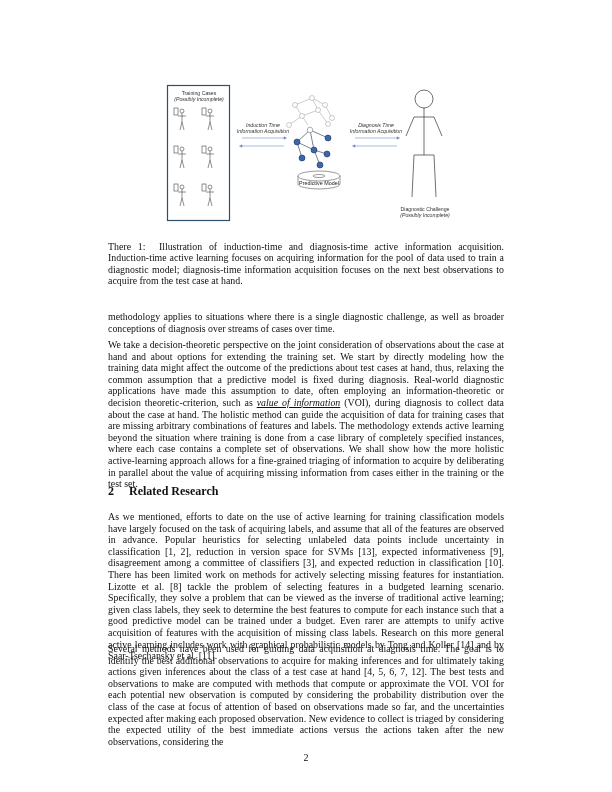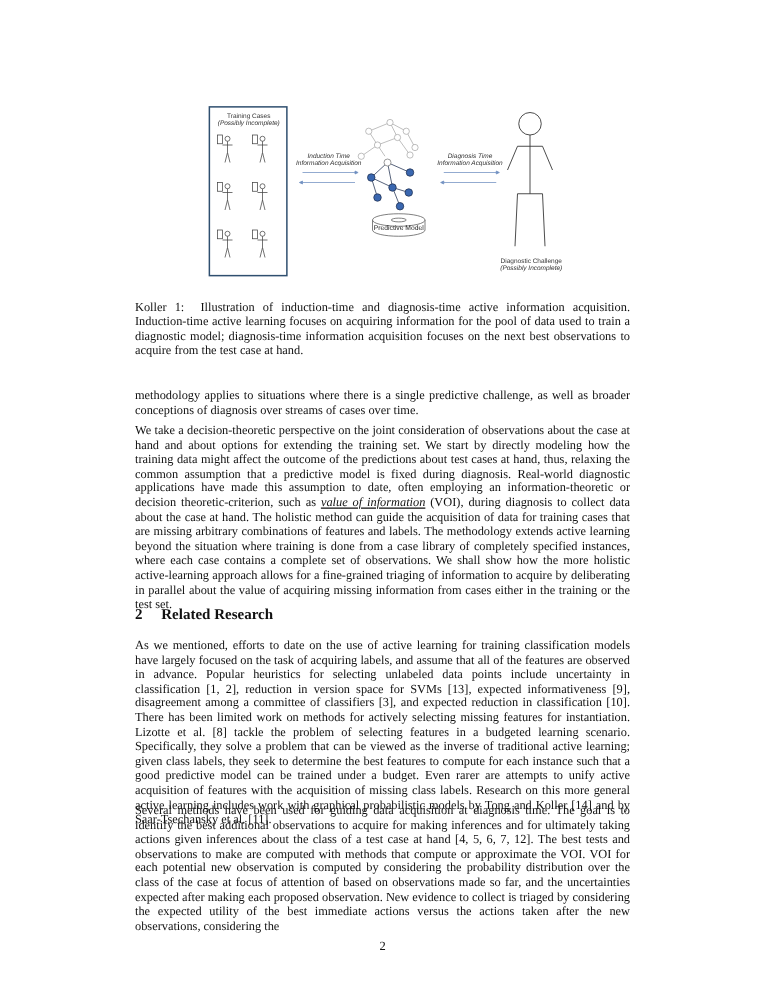--- a/index.html
+++ b/index.html
@@ -159,23 +159,23 @@
     <div><i>Diagnosis Time</i></div>
     <div><i>Information Acquisition</i></div>
   </div>
   <div class="fig-text" style="left:134px; top:100px; width:50px; font-size:5.4px; color:#222;">Predictive Model</div>
   <div class="fig-text" style="left:230px; top:126px; width:70px;">
     <div>Diagnostic  Challenge</div>
     <div><i>(Possibly Incomplete)</i></div>
   </div>
 </div>
 
-<div class="caption"><span>Koller 1:</span>&nbsp; <span>Illustration of induction-time and diagnosis-time active information acquisition. Induction-time active learning focuses on acquiring information for the pool of data used to train a diagnostic model; diagnosis-time information acquisition focuses on the next best observations to acquire from the test case at hand.</span></div>
+<div class="caption"><span>There 1:</span>&nbsp; <span>Illustration of induction-time and diagnosis-time active information acquisition. Induction-time active learning focuses on acquiring information for the pool of data used to train a diagnostic model; diagnosis-time information acquisition focuses on the next best observations to acquire from the test case at hand.</span></div>
 
-<p class="para" style="top:311px;">methodology applies to situations where there is a single predictive challenge, as well as broader conceptions of diagnosis over streams of cases over time.</p>
+<p class="para" style="top:311px;">methodology applies to situations where there is a single diagnostic challenge, as well as broader conceptions of diagnosis over streams of cases over time.</p>
 
 <p class="para" style="top:339px;"><span>We take a decision-theoretic perspective on the joint consideration of observations about the case at hand and about options for extending the training set. We start by directly modeling how the training data might affect the outcome of the predictions about test cases at hand, thus, relaxing the common assumption that a predictive model is fixed during diagnosis.  Real-world diagnostic applications have made this assumption to date, often employing an information-theoretic or decision theoretic-criterion, such as </span><em>value of information</em><span> (VOI), during diagnosis to collect data about the case at hand.  The holistic method can guide the acquisition of data for training cases that are missing arbitrary combinations of features and labels. The methodology extends active learning beyond the situation where training is done from a case library of completely specified instances, where each case contains a complete set of observations. We shall show how the more holistic active-learning approach allows for a fine-grained triaging of information to acquire by deliberating in parallel about the value of acquiring missing information from cases either in the training or the test set.</span></p>
 
 <div class="heading"><span class="num">2</span><span>Related Research</span></div>
 
 <p class="para" style="top:511px;">As we mentioned, efforts to date on the use of active learning for training classification models have largely focused on the task of acquiring labels, and assume that all of the features are observed in advance. Popular heuristics for selecting unlabeled data points include uncertainty in classification [1, 2], reduction in version space for SVMs [13], expected informativeness [9], disagreement among a committee of classifiers [3], and expected reduction in classification [10]. There has been limited work on methods for actively selecting missing features for instantiation. Lizotte et al. [8] tackle the problem of selecting features in a budgeted learning scenario. Specifically, they solve a problem that can be viewed as the inverse of traditional active learning; given class labels, they seek to determine the best features to compute for each instance such that a good predictive model can be trained under a budget. Even rarer are attempts to unify active acquisition of features with the acquisition of missing class labels. Research on this more general active learning includes work with graphical probabilistic models by Tong and Koller [14] and by Saar-Tsechansky et al. [11].</p>
 
 <p class="para" style="top:643px;">Several methods have been used for guiding data acquisition at diagnosis time. The goal is to identify the best additional observations to acquire for making inferences and for ultimately taking actions given inferences about the class of a test case at hand [4, 5, 6, 7, 12]. The best tests and observations to make are computed with methods that compute or approximate the VOI. VOI for each potential new observation is computed by considering the probability distribution over the class of the case at focus of attention of based on observations made so far, and the uncertainties expected after making each proposed observation.  New evidence to collect is triaged by considering the expected utility of the best immediate actions versus the actions taken after the new observations, considering the</p>
 
 <div class="pageno">2</div>

